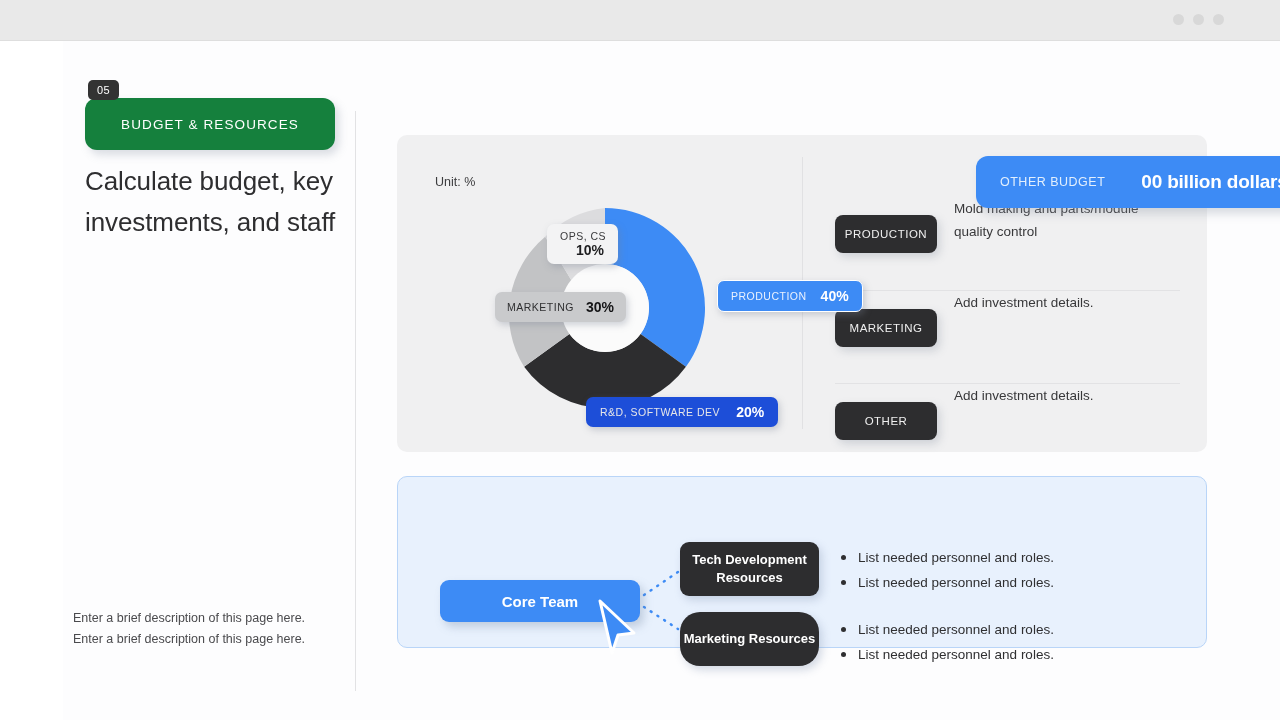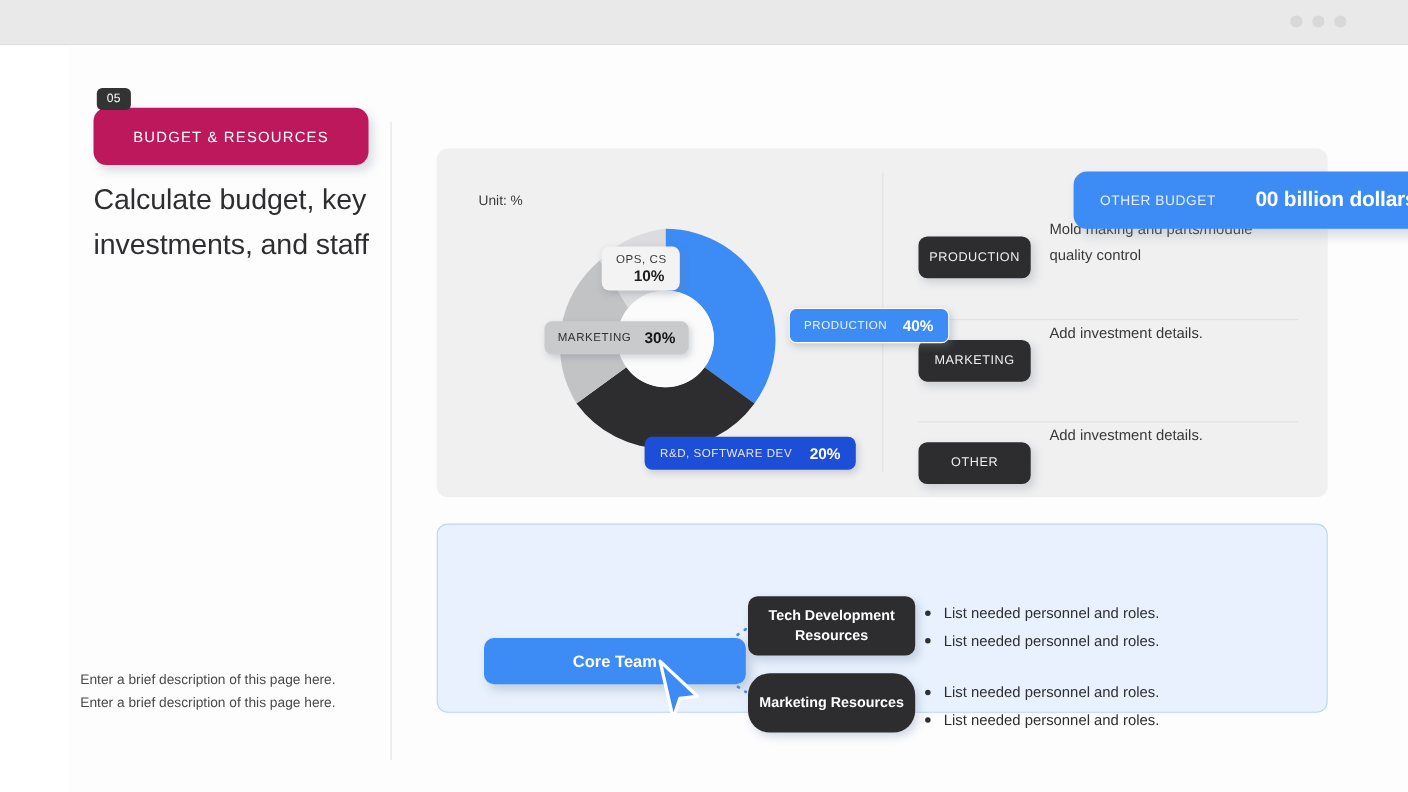--- a/index.html
+++ b/index.html
@@ -40,21 +40,21 @@
   .badge-num {
     position: absolute; left: 3px; top: -18px;
     background: #333333; color: #ffffff;
     font-size: 11px; letter-spacing: .4px;
     padding: 4px 9px 4px 9px; border-radius: 5px;
     z-index: 3;
   }
   .section-pill {
     position: relative;
     width: 250px; height: 52px;
-    background: #be185d; color: #ffffff;
+    background: #15803d; color: #ffffff;
     border-radius: 12px;
     display: flex; align-items: center; justify-content: center;
     font-size: 13.5px; letter-spacing: 1.1px;
     box-shadow: 4px 5px 9px rgba(140,150,165,.30);
   }
   .headline {
     margin-top: 11px;
     font-size: 26px; line-height: 41px;
     color: #2e2e30; font-weight: 400;
     letter-spacing: -.1px;
@@ -157,30 +157,30 @@
 
   
   .team-panel {
     position: absolute; left: 334px; top: 435px;
     width: 810px; height: 172px;
     background: #e8f1fd; border: 1px solid #b9d5f8;
     border-radius: 10px;
   }
   .core-team {
     position: absolute; left: 42px; top: 103px;
-    width: 238px; height: 42px;
+    width: 200px; height: 42px;
     background: #3d8bf5; color: #ffffff;
     border-radius: 9px;
     display: flex; align-items: center; justify-content: center;
     font-size: 15px; font-weight: bold;
     box-shadow: 4px 5px 9px rgba(120,140,170,.35);
   }
   .res-box {
     position: absolute; left: 282px;
-    width: 152px; height: 54px;
+    width: 139px; height: 54px;
     background: #2d2d2f; color: #ffffff;
     border-radius: 9px;
     display: flex; align-items: center; justify-content: center; text-align: center;
     font-size: 13px; font-weight: bold; line-height: 18px;
     box-shadow: 3px 4px 8px rgba(120,140,170,.32);
   }
   .res-box-1 { top: 65px; }
   .res-box-2 { top: 135px; border-radius: 20px; }
 
   .connector { position: absolute; left: 0; top: 0; width: 810px; height: 172px; pointer-events: none; }

